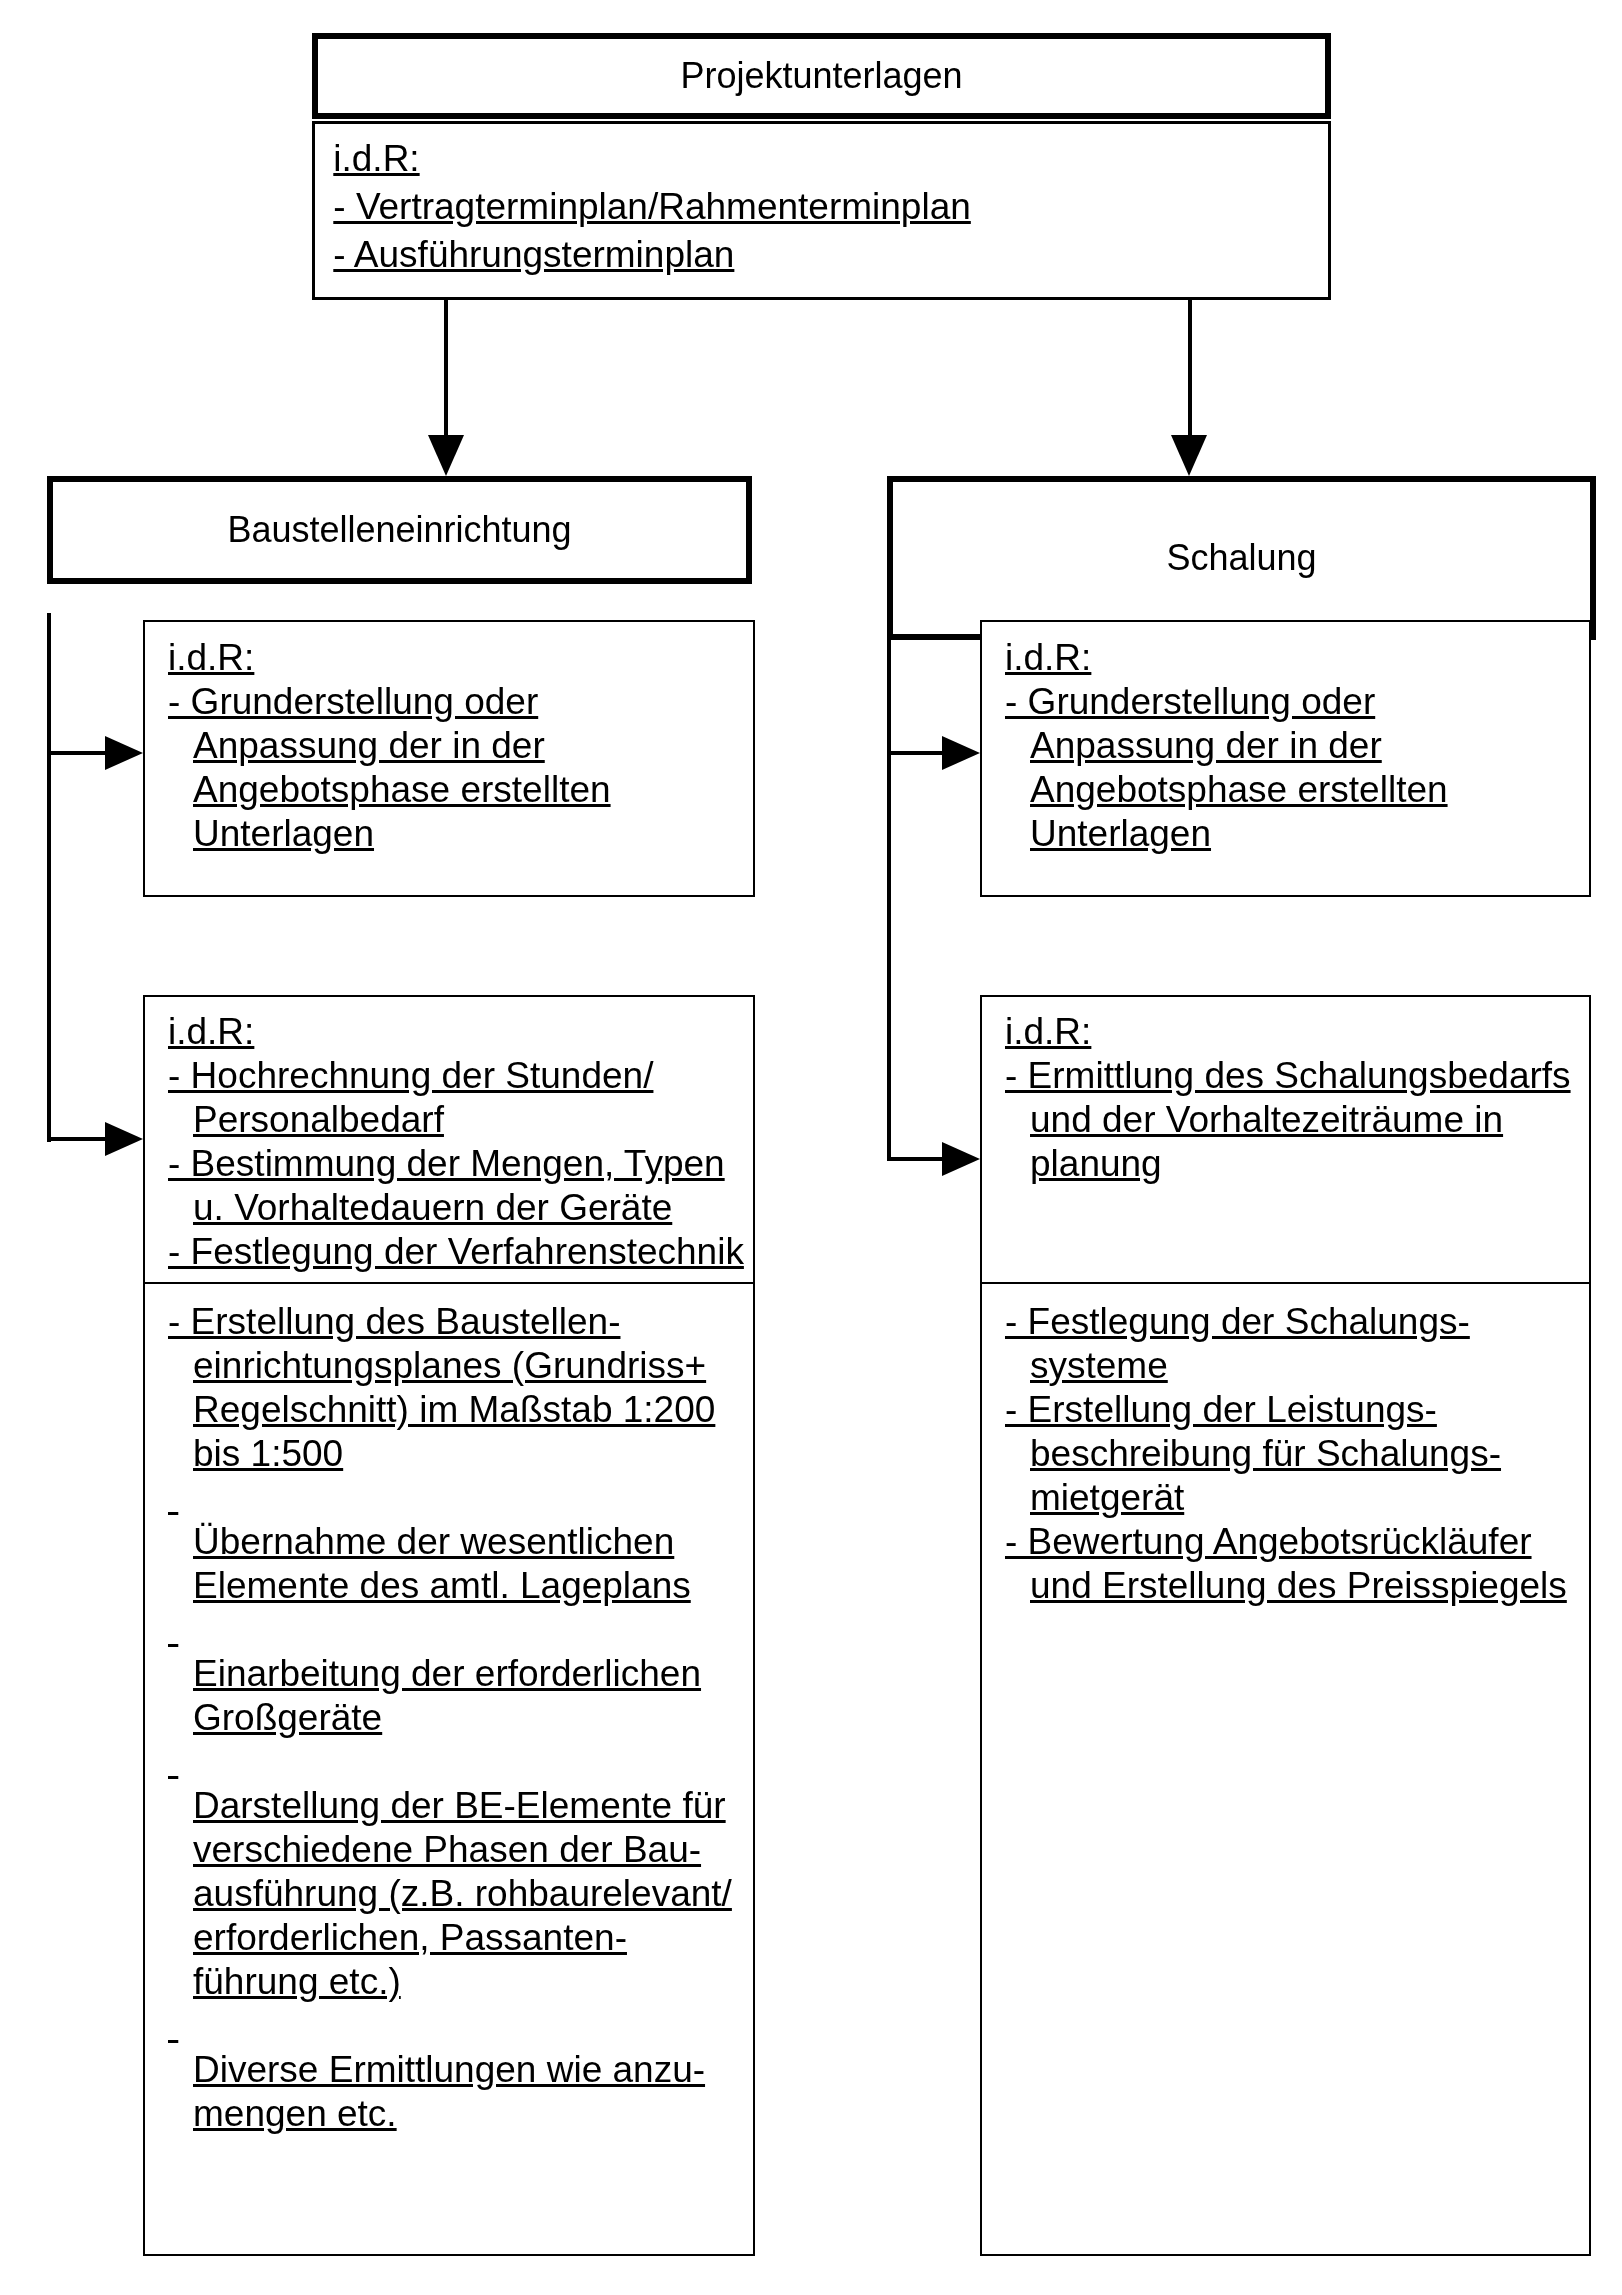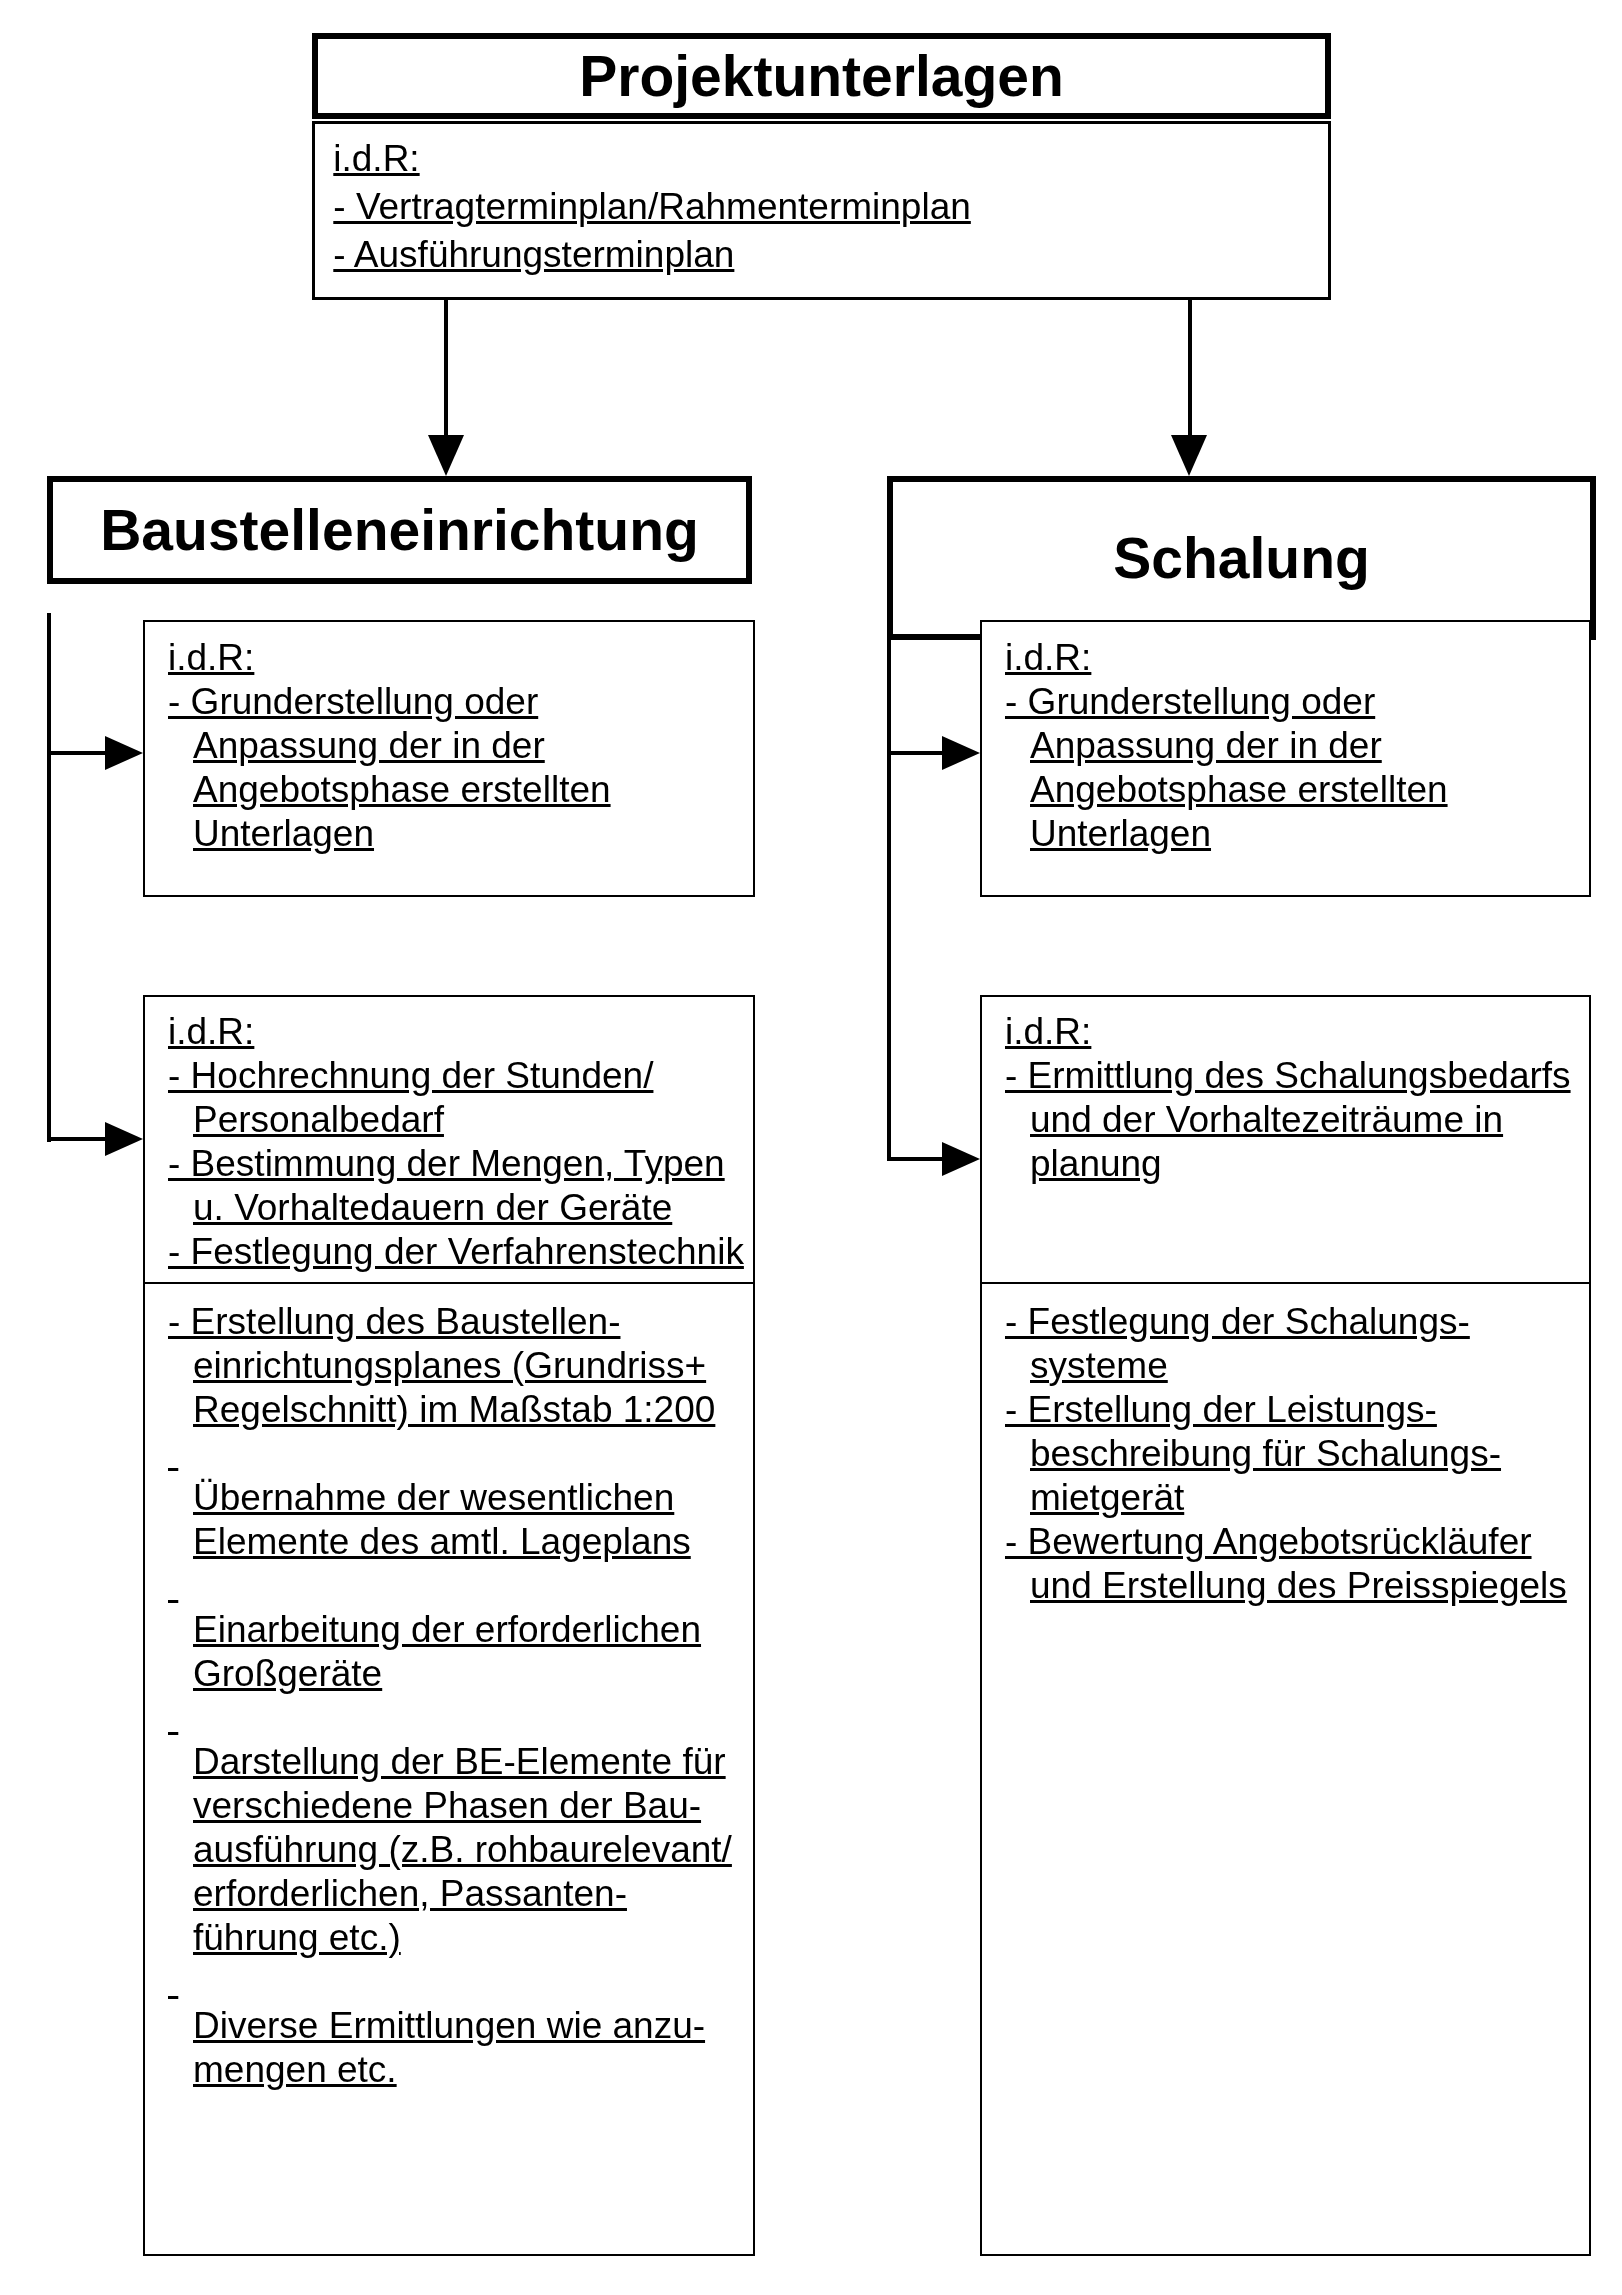--- a/index.html
+++ b/index.html
@@ -13,21 +13,21 @@
   }
   .abs { position: absolute; box-sizing: border-box; }
 
   
   .thickbox { border: 6.5px solid #000; background: #fff; }
   .thinbox  { border: 2.6px solid #000;  background: #fff; }
   .titlebox { border: 3.3px solid #000;  background: #fff; }
 
   .headtext {
     display: flex; align-items: center; justify-content: center;
-    font-size: 57px; font-weight: bold; letter-spacing: 0;
+    font-size: 36px; font-weight: normal; letter-spacing: 0;
     width: 100%; height: 100%; border-radius: 15px;
   }
 
   
   .box-text { font-size: 37px; line-height: 44px; text-decoration: underline; }
   .tline { white-space: nowrap; }
   .tline.cont { padding-left: 25px; }
   .topbox .tline { line-height: 48px; }
 
   .pad-top1   { padding: 14.4px 9.2px 0 23px; }
@@ -107,20 +107,21 @@
           <div class="tline">- Bestimmung der Mengen, Typen</div>
           <div class="tline cont">u. Vorhaltedauern der Geräte</div>
           <div class="tline">- Festlegung der Verfahrenstechnik</div>
         </div>
     </div>
     <div class="box-text pad-secbot">
       <div>
           <div class="tline">- Erstellung des Baustellen-</div>
           <div class="tline cont">einrichtungsplanes (Grundriss+</div>
           <div class="tline cont">Regelschnitt) im Maßstab 1:200</div>
+          <div class="tline cont">bis 1:500</div>
           <div class="tline">&nbsp;</div>
           <div class="tline cont">Übernahme der wesentlichen</div>
           <div class="tline cont">Elemente des amtl. Lageplans</div>
           <div class="tline">&nbsp;</div>
           <div class="tline cont">Einarbeitung der erforderlichen</div>
           <div class="tline cont">Großgeräte</div>
           <div class="tline">&nbsp;</div>
           <div class="tline cont">Darstellung der BE-Elemente für</div>
           <div class="tline cont">verschiedene Phasen der Bau-</div>
           <div class="tline cont">ausführung (z.B. rohbaurelevant/</div>

